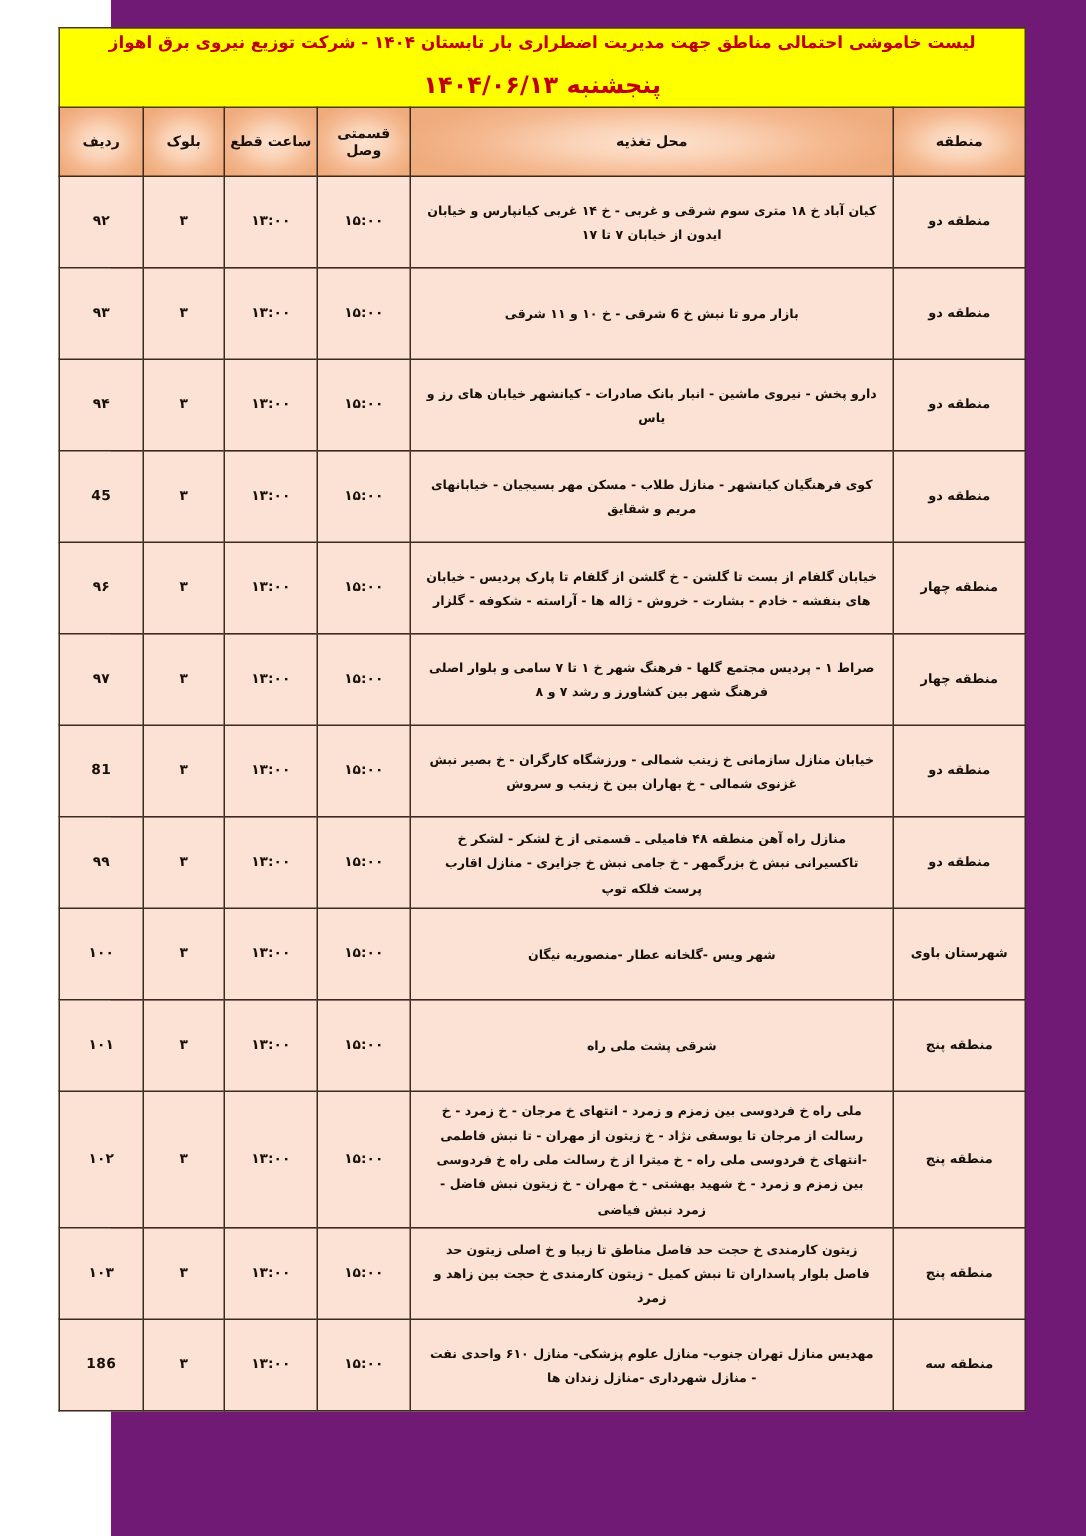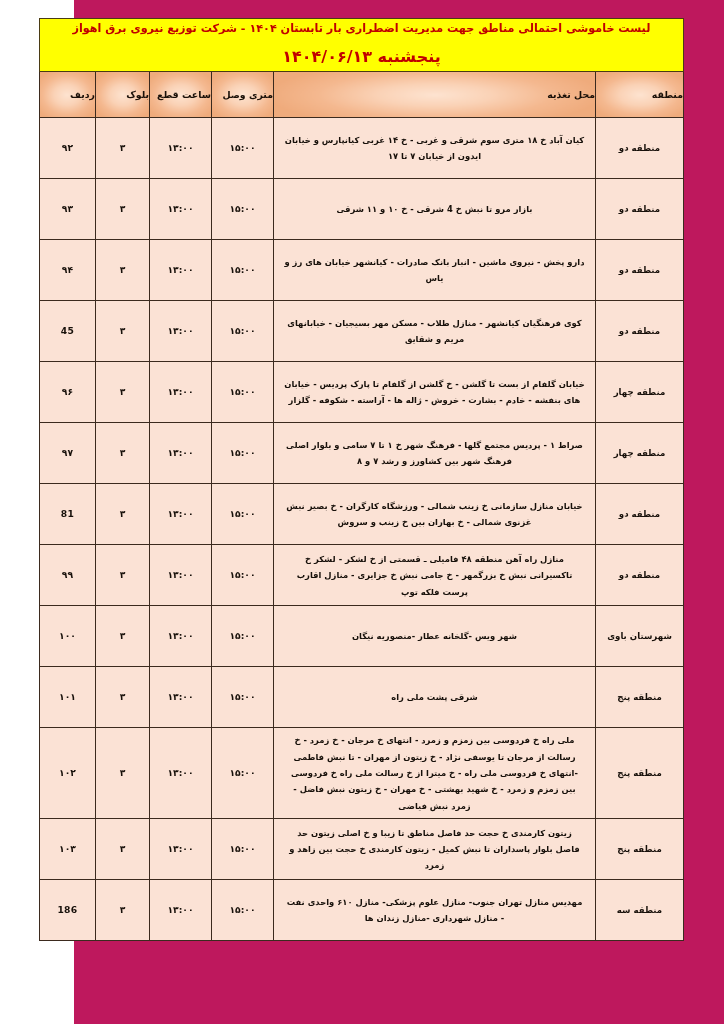--- a/index.html
+++ b/index.html
@@ -14,21 +14,21 @@
     font-family: "DejaVu Sans", "Liberation Sans", sans-serif;
     direction: rtl;
     overflow: hidden;
   }
   .page {
     position: relative;
     width: 650px;
     height: 1024px;
     box-sizing: border-box;
     padding: 18px 40px 0 40px;
-    background: #be185d;
+    background: #701a75;
   }
   .outage-table {
     width: 644px;
     border-collapse: collapse;
     table-layout: fixed;
     direction: rtl;
   }
   .outage-table td,
   .outage-table th {
     border: 1px solid #3b2a1e;
@@ -55,21 +55,21 @@
   .title-line-2 {
     display: block;
     font-size: 16px;
     font-weight: bold;
     color: #c00000;
     margin-top: 2px;
   }
   
   thead th {
     height: 46px;
-    text-align: right;
+    text-align: center;
     font-size: 9.4px;
     font-weight: bold;
     color: #1a1008;
     background-color: #f2b68d;
     background-image: radial-gradient(ellipse 62% 60% at 50% 50%, #fde3d0 0%, #fad2b6 38%, #f4b88f 72%, #efab7c 100%);
     border: 1px solid #3b2a1e !important;
   }
   thead th.col-feed {
     background-image: radial-gradient(ellipse 52% 72% at 50% 50%, #fde3d0 0%, #fad2b6 34%, #f4b88f 70%, #efab7c 100%);
   }
@@ -124,39 +124,39 @@
     <thead>
       <tr>
         <td class="title-cell" colspan="6">
           <span class="title-line-1">لیست خاموشی احتمالی مناطق جهت مدیریت اضطراری بار تابستان ۱۴۰۴ - شرکت توزیع نیروی برق اهواز</span>
           <span class="title-line-2">پنجشنبه ۱۴۰۴/۰۶/۱۳</span>
         </td>
       </tr>
       <tr>
         <th class="col-zone">منطقه</th>
         <th class="col-feed">محل تغذیه</th>
-        <th class="col-on">متری وصل</th>
+        <th class="col-on">قسمتی وصل</th>
         <th class="col-off">ساعت قطع</th>
         <th class="col-block">بلوک</th>
         <th class="col-row">ردیف</th>
       </tr>
     </thead>
 
     <tbody id="table-body">
         <tr>
           <td class="c-zone">منطقه دو</td>
           <td class="c-feed">کیان آباد خ ۱۸ متری سوم شرقی و غربی - خ ۱۴ غربی کیانپارس و خیابان ایدون از خیابان ۷ تا ۱۷</td>
           <td class="c-on">۱۵:۰۰</td>
           <td class="c-off">۱۳:۰۰</td>
           <td class="c-block">۳</td>
           <td class="c-row">۹۲</td>
         </tr>
         <tr>
           <td class="c-zone">منطقه دو</td>
-          <td class="c-feed">بازار مرو تا نبش خ 4 شرقی - خ ۱۰ و ۱۱ شرقی</td>
+          <td class="c-feed">بازار مرو تا نبش خ 6 شرقی - خ ۱۰ و ۱۱ شرقی</td>
           <td class="c-on">۱۵:۰۰</td>
           <td class="c-off">۱۳:۰۰</td>
           <td class="c-block">۳</td>
           <td class="c-row">۹۳</td>
         </tr>
         <tr>
           <td class="c-zone">منطقه دو</td>
           <td class="c-feed">دارو پخش - نیروی ماشین - انبار بانک صادرات - کیانشهر خیابان های رز و یاس</td>
           <td class="c-on">۱۵:۰۰</td>
           <td class="c-off">۱۳:۰۰</td>

